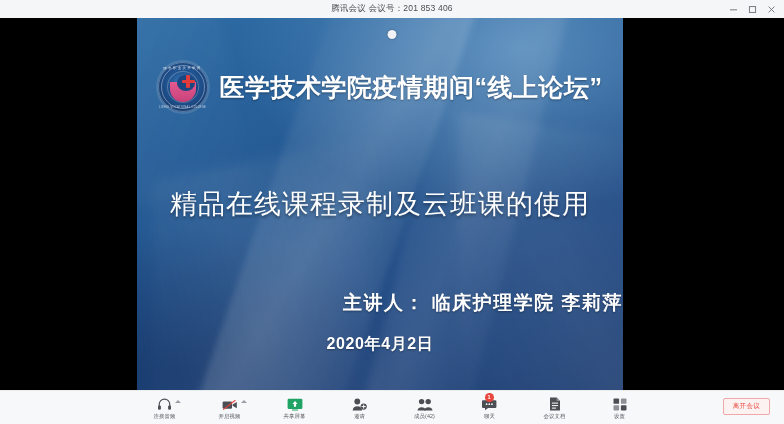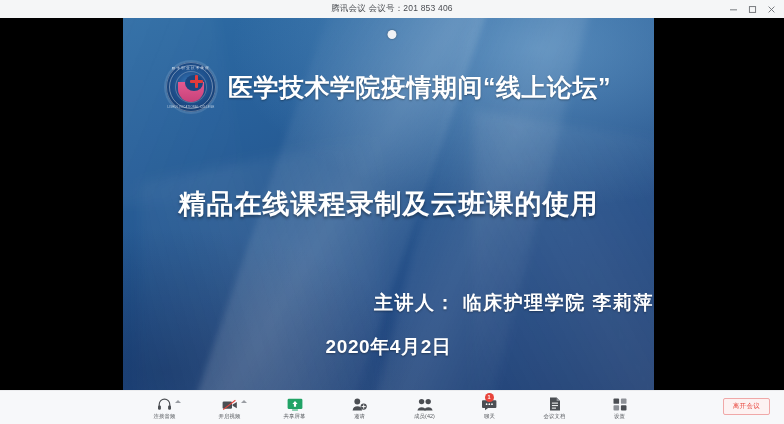--- a/index.html
+++ b/index.html
@@ -36,21 +36,21 @@
   }
   .grab-handle{
     position:absolute;left:50%;top:12px;transform:translateX(-50%);
     width:9px;height:9px;border-radius:50%;
     background:#f0f2f5;box-shadow:0 0 2px rgba(0,0,0,.45);
     z-index:9;
   }
 
   
   .slide{
-    position:absolute;left:123px;top:0px;width:531px;height:372px;
+    position:absolute;left:137px;top:0px;width:486px;height:372px;
     background:
       radial-gradient(120% 90% at 78% 8%, rgba(125,176,217,.55) 0%, rgba(125,176,217,0) 48%),
       radial-gradient(90% 70% at 8% 95%, rgba(18,46,92,.55) 0%, rgba(18,46,92,0) 55%),
       linear-gradient(160deg,#2e6ca4 0%,#28619b 22%,#24558e 48%,#234b84 70%,#1f3f73 100%);
     overflow:hidden;
   }
   
   .slide .sweep{position:absolute;pointer-events:none;}
   .sw1{left:26%;top:-24%;width:30%;height:150%;
        background:linear-gradient(105deg,rgba(255,255,255,.00),rgba(255,255,255,.16),rgba(255,255,255,0));
@@ -113,31 +113,31 @@
     position:absolute;left:0;bottom:3px;width:100%;text-align:center;
     font-size:2.6px;color:rgba(255,255,255,.72);letter-spacing:.35px;
   }
   .banner-title{
     font-size:25px;font-weight:700;color:#ffffff;letter-spacing:.5px;
     text-shadow:0 1px 2px rgba(0,0,0,.35);white-space:nowrap;
   }
 
   .slide-main{
     position:absolute;left:0;top:168px;width:100%;text-align:center;
-    font-size:27px;font-weight:700;color:#ffffff;letter-spacing:1px;
+    font-size:27px;font-weight:400;color:#ffffff;letter-spacing:1px;
     text-shadow:0 2px 3px rgba(0,0,0,.4);
   }
   .slide-presenter{
     position:absolute;left:0;top:272px;width:100%;text-align:right;
     font-size:19px;font-weight:700;color:#ffffff;letter-spacing:1.5px;
     text-shadow:0 1px 2px rgba(0,0,0,.35);
   }
   .slide-date{
     position:absolute;left:0;top:316px;width:100%;text-align:center;
-    font-size:19px;font-weight:700;color:#ffffff;letter-spacing:.6px;
+    font-size:16px;font-weight:700;color:#ffffff;letter-spacing:.6px;
     text-shadow:0 1px 2px rgba(0,0,0,.35);
   }
 
   
   .toolbar{
     position:absolute;left:0;top:390px;width:784px;height:34px;
     background:#f7f8fa;border-top:1px solid #ebecee;
   }
   .tools{
     position:absolute;left:0;top:0;width:784px;height:34px;

